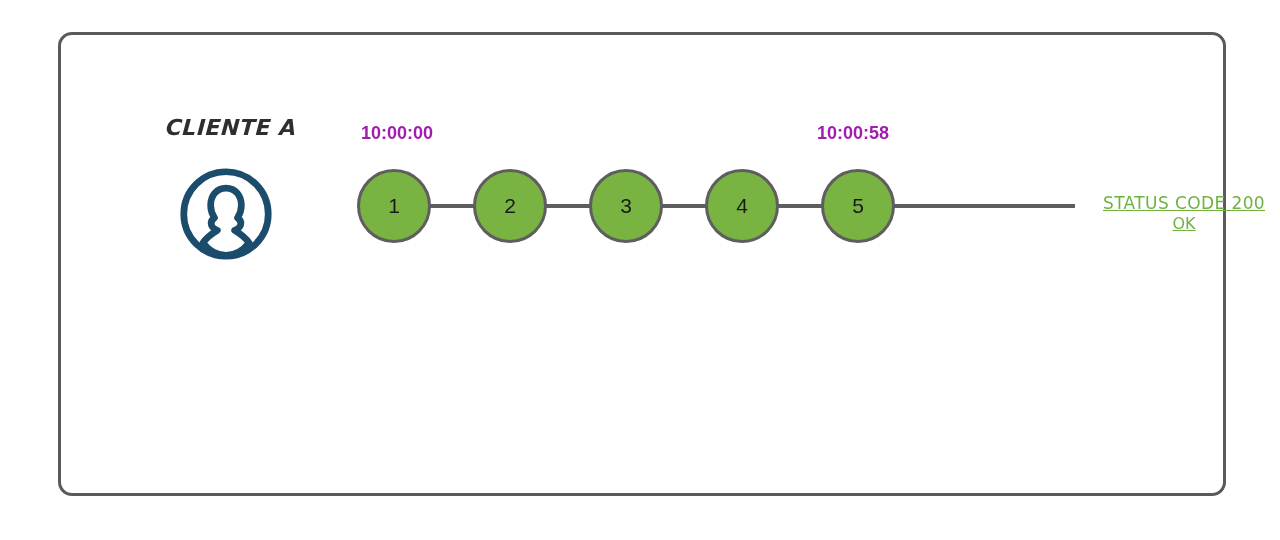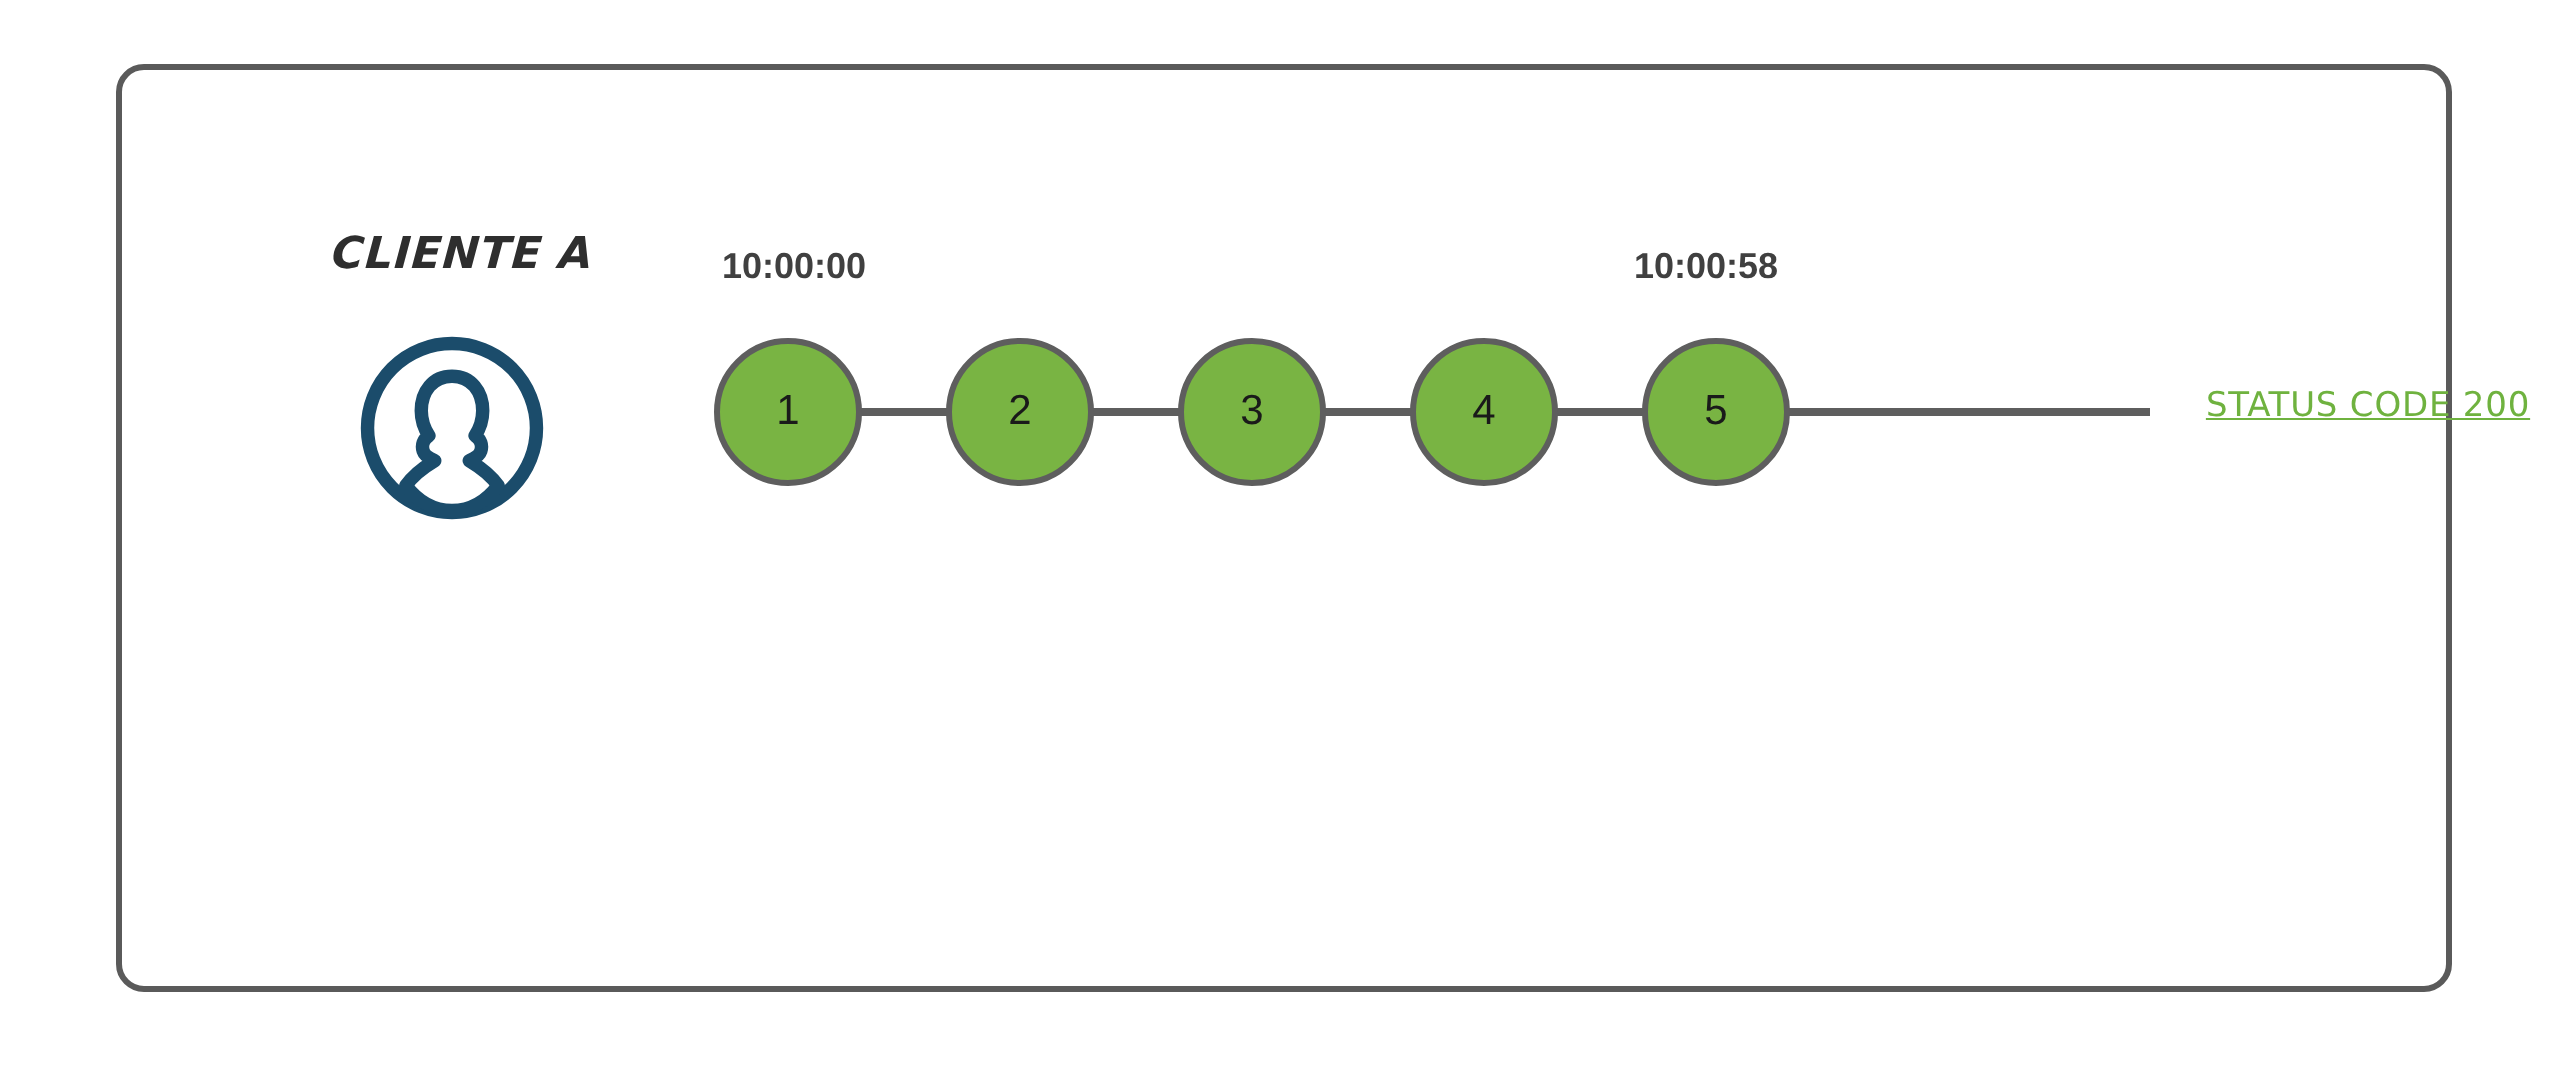--- a/index.html
+++ b/index.html
@@ -104,21 +104,21 @@
     top: 35px;
     z-index: 1;
   }
 
   
   .timestamp {
     position: absolute;
     font-family: "Liberation Sans", sans-serif;
     font-size: 18px;
     font-weight: 700;
-    color: #404040;
+    color: #a21caf;
     white-space: nowrap;
   }
 
   
   .status {
     position: absolute;
     text-align: center;
     font-family: "DejaVu Sans", sans-serif;
     white-space: nowrap;
     line-height: 1.25;
@@ -185,20 +185,21 @@
         <div class="node ok" style="left:348px;">
           <span>4</span>
         </div>
         <div class="node ok" style="left:464px;">
           <span>5</span>
         </div>
       </div>
 
       <div class="status ok">
         <div class="line1">STATUS CODE 200</div>
+        <div class="line2">OK</div>
       </div>
 
     </div>
 
     <div class="row row-b">
 
       
 
       
 

